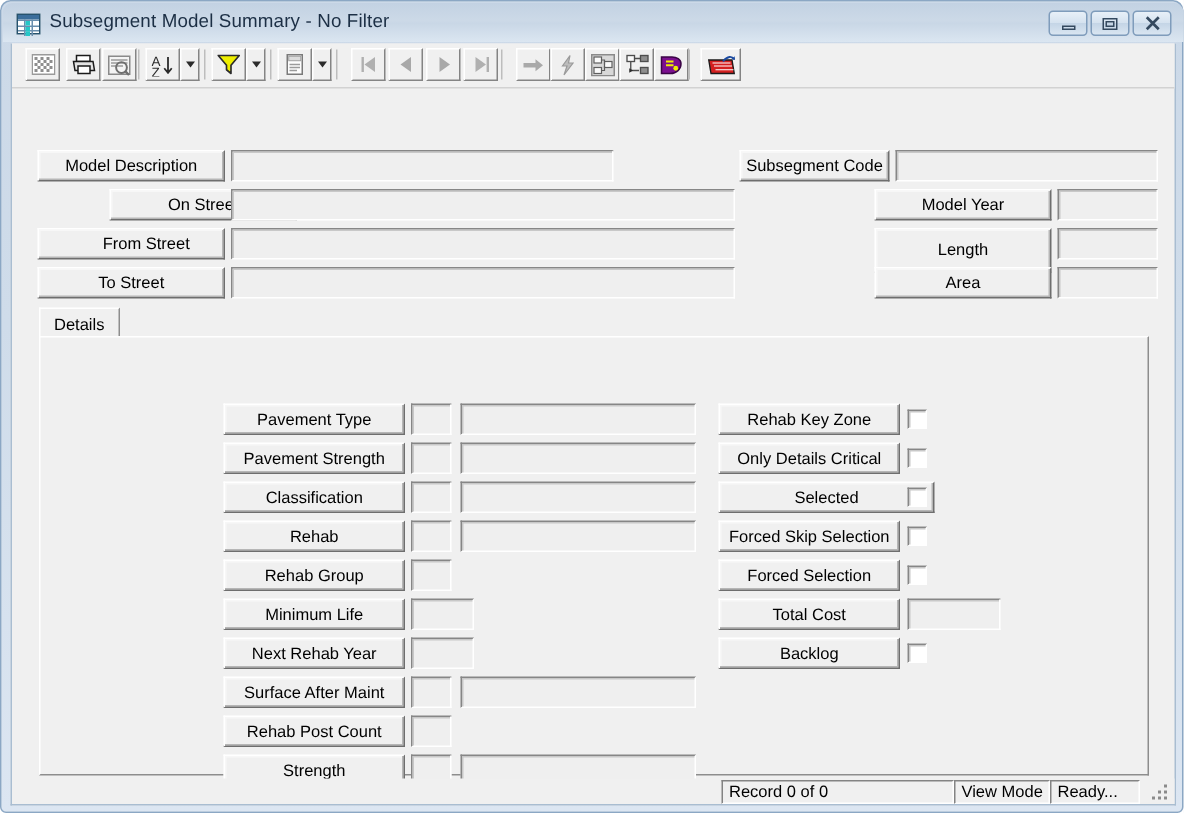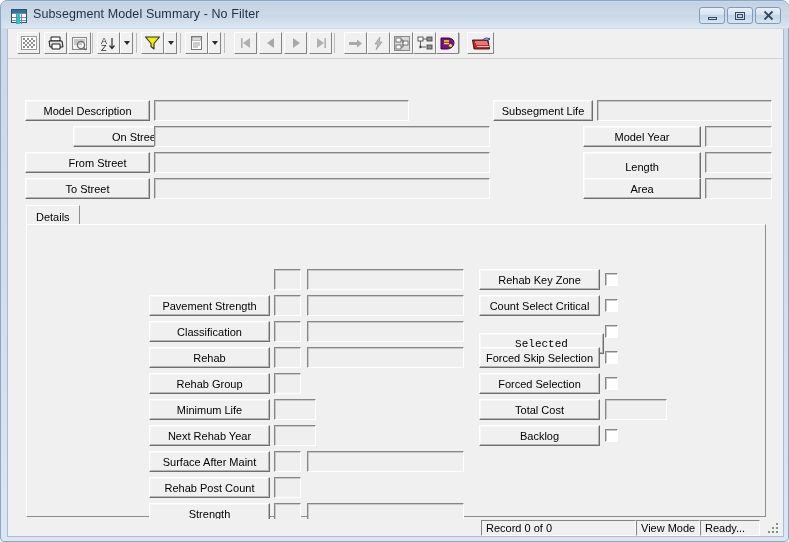--- a/index.html
+++ b/index.html
@@ -412,21 +412,21 @@
       <div class="btnlbl" style="left:17px;top:41px;width:125px;height:21px;">Model Description</div>
       <div class="btnlbl" style="left:17px;top:67px;width:125px;height:21px;margin-left:48px;">On Street</div>
       <div class="btnlbl" style="left:17px;top:93px;width:125px;height:21px;padding-left:20px;">From Street</div>
       <div class="btnlbl" style="left:17px;top:119px;width:125px;height:21px;">To Street</div>
 
       <div class="fld" style="left:146px;top:41px;width:255px;height:21px;"></div>
       <div class="fld" style="left:146px;top:67px;width:336px;height:21px;"></div>
       <div class="fld" style="left:146px;top:93px;width:336px;height:21px;"></div>
       <div class="fld" style="left:146px;top:119px;width:336px;height:21px;"></div>
 
-      <div class="btnlbl" style="left:485px;top:41px;width:100px;height:21px;">Subsegment Life</div>
+      <div class="btnlbl" style="left:485px;top:41px;width:100px;height:21px;">Subsegment Code</div>
       <div class="fld" style="left:589px;top:41px;width:175px;height:21px;"></div>
 
       <div class="btnlbl" style="left:575px;top:67px;width:118px;height:21px;">Model Year</div>
       <div class="fld" style="left:697px;top:67px;width:67px;height:21px;"></div>
 
       <div class="btnlbl" style="left:575px;top:93px;width:118px;height:30px;">Length</div>
       <div class="fld" style="left:697px;top:93px;width:67px;height:21px;"></div>
 
       <div class="btnlbl" style="left:575px;top:119px;width:118px;height:21px;">Area</div>
       <div class="fld" style="left:697px;top:119px;width:67px;height:21px;"></div>
@@ -434,20 +434,21 @@
 
     <div id="tabpanel">
       <div id="tabstrip">
         <div class="tab">
           <span>Details</span>
         </div>
       </div>
 
       <div id="tabbody">
 
+        <div class="btnlbl" style="left:122px;top:44px;width:121px;height:21px;">Pavement Type</div>
         <div class="fld" style="left:247px;top:44px;width:27px;height:21px;"></div>
         <div class="fld" style="left:280px;top:44px;width:157px;height:21px;"></div>
 
         <div class="btnlbl" style="left:122px;top:70px;width:121px;height:21px;">Pavement Strength</div>
         <div class="fld" style="left:247px;top:70px;width:27px;height:21px;"></div>
         <div class="fld" style="left:280px;top:70px;width:157px;height:21px;"></div>
 
         <div class="btnlbl" style="left:122px;top:96px;width:121px;height:21px;">Classification</div>
         <div class="fld" style="left:247px;top:96px;width:27px;height:21px;"></div>
         <div class="fld" style="left:280px;top:96px;width:157px;height:21px;"></div>
@@ -472,24 +473,24 @@
         <div class="btnlbl" style="left:122px;top:252px;width:121px;height:21px;">Rehab Post Count</div>
         <div class="fld" style="left:247px;top:252px;width:27px;height:21px;"></div>
 
         <div class="btnlbl" style="left:122px;top:278px;width:121px;height:21px;">Strength</div>
         <div class="fld" style="left:247px;top:278px;width:27px;height:21px;"></div>
         <div class="fld" style="left:280px;top:278px;width:157px;height:21px;"></div>
 
         <div class="btnlbl" style="left:452px;top:44px;width:121px;height:21px;">Rehab Key Zone</div>
         <div class="chk" style="left:578px;top:48px;"></div>
 
-        <div class="btnlbl" style="left:452px;top:70px;width:121px;height:21px;">Count Select Critical</div>
+        <div class="btnlbl" style="left:452px;top:70px;width:121px;height:21px;">Only Details Critical</div>
         <div class="chk" style="left:578px;top:74px;"></div>
 
-        <div class="btnlbl" style="left:452px;top:108px;width:125px;height:21px;font-family:Liberation Mono, monospace;">Selected</div>
+        <div class="btnlbl" style="left:452px;top:96px;width:144px;height:21px;">Selected</div>
         <div class="chk" style="left:578px;top:100px;"></div>
 
         <div class="btnlbl" style="left:452px;top:122px;width:121px;height:21px;">Forced Skip Selection</div>
         <div class="chk" style="left:578px;top:126px;"></div>
 
         <div class="btnlbl" style="left:452px;top:148px;width:121px;height:21px;">Forced Selection</div>
         <div class="chk" style="left:578px;top:152px;"></div>
 
         <div class="btnlbl" style="left:452px;top:174px;width:121px;height:21px;text-align:right;">Total Cost</div>
         <div class="fld" style="left:578px;top:174px;width:62px;height:21px;"></div>

